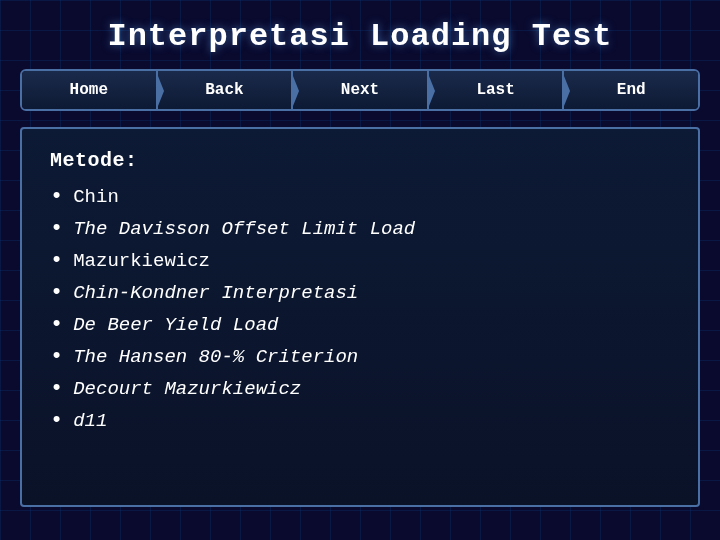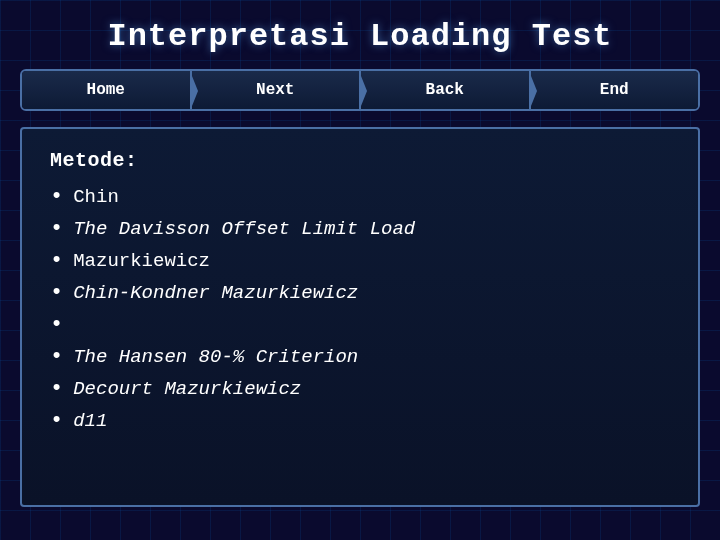--- a/index.html
+++ b/index.html
@@ -121,46 +121,48 @@
       font-style: normal;
     }
   </style>
 </head>
 <body>
 
 <h1 class="page-title">Interpretasi Loading Test</h1>
 
 <nav class="nav-bar">
   <button class="nav-button">Home</button>
+  <button class="nav-button">Back</button>
   <button class="nav-button">Next</button>
-  <button class="nav-button">Back</button>
+  <button class="nav-button">Last</button>
   <button class="nav-button">End</button>
 </nav>
 
 <div class="content-box">
   <div class="metode-label">Metode:</div>
   <ul class="method-list">
     <li>
       <span class="bullet">•</span>
       <span class="normal-item">Chin</span>
     </li>
     <li>
       <span class="bullet">•</span>
       <span class="italic-item">The Davisson Offset Limit Load</span>
     </li>
     <li>
       <span class="bullet">•</span>
       <span class="normal-item">Mazurkiewicz</span>
     </li>
     <li>
       <span class="bullet">•</span>
-      <span class="italic-item">Chin-Kondner Mazurkiewicz</span>
+      <span class="italic-item">Chin-Kondner Interpretasi</span>
     </li>
     <li>
       <span class="bullet">•</span>
+      <span class="italic-item">De Beer Yield Load</span>
     </li>
     <li>
       <span class="bullet">•</span>
       <span class="italic-item">The Hansen 80-% Criterion</span>
     </li>
     <li>
       <span class="bullet">•</span>
       <span class="italic-item">Decourt Mazurkiewicz</span>
     </li>
     <li>

